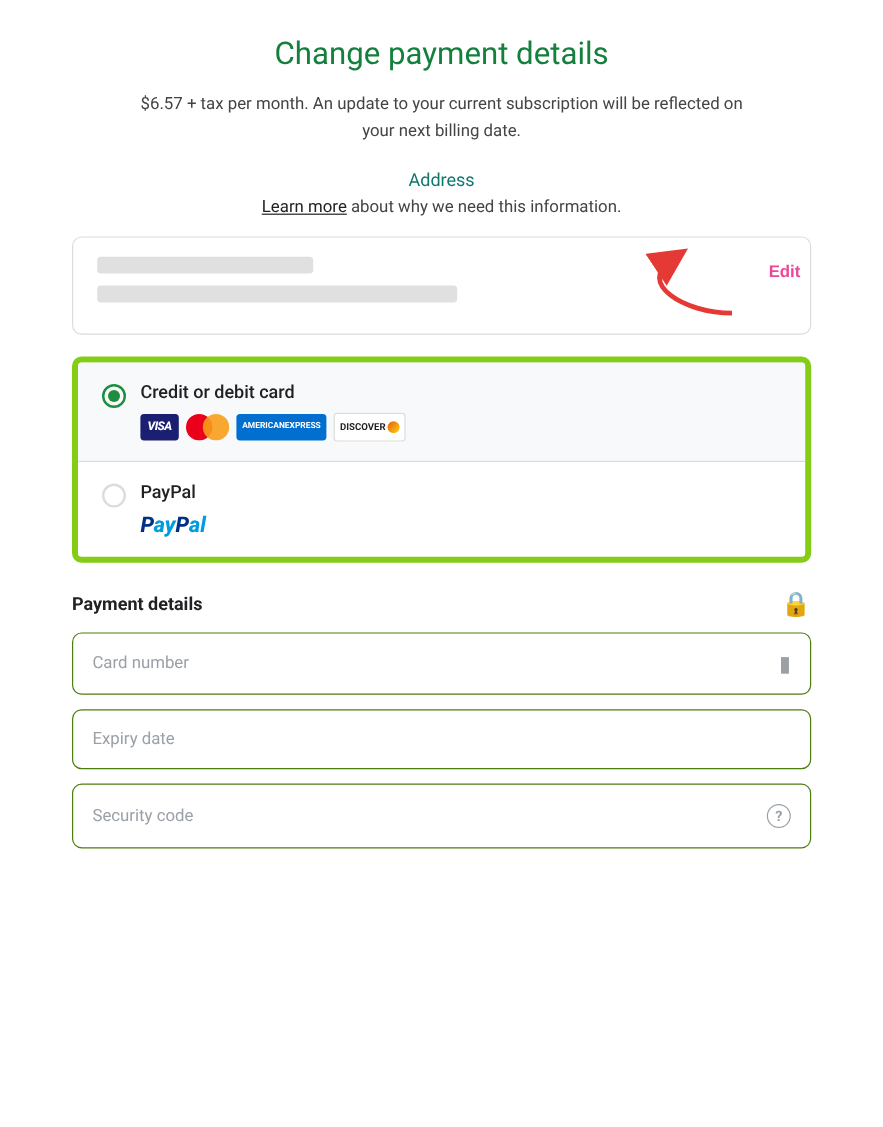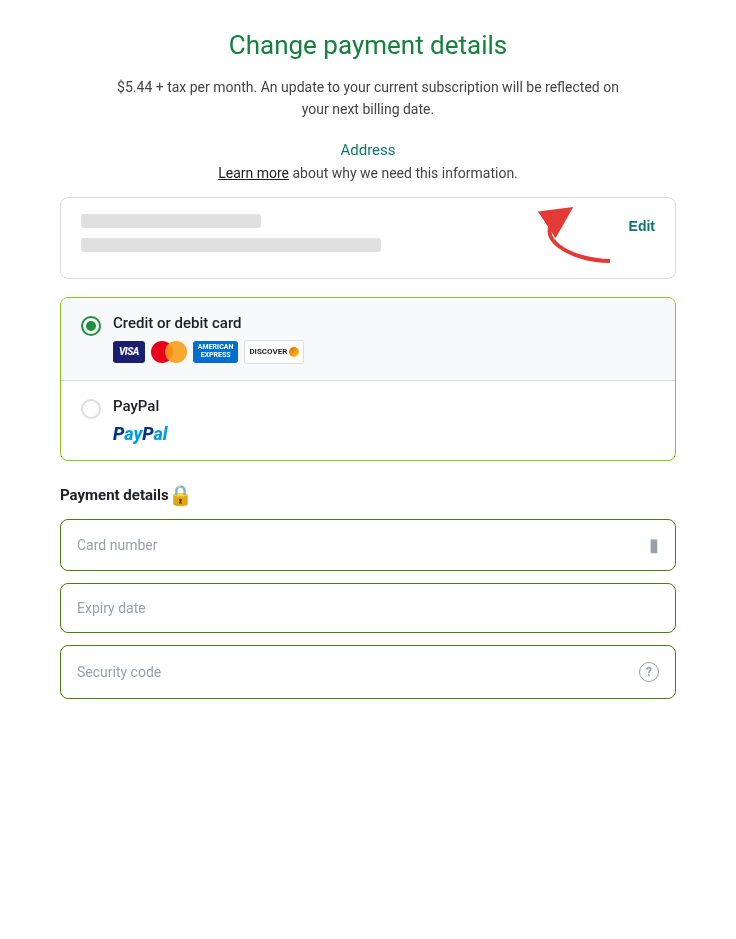--- a/index.html
+++ b/index.html
@@ -86,33 +86,33 @@
 
     .address-country {
       font-size: 14px;
       color: #202124;
       text-align: center;
     }
 
     .edit-btn {
       position: absolute;
       top: 20px;
-      right: 20px;
-      color: #0f766e;
+      right: 8px;
+      color: #ec4899;
       font-size: 14px;
       font-weight: 600;
       cursor: pointer;
       background: none;
       border: none;
       text-decoration: none;
     }
 
     .payment-method-box {
       width: 100%;
-      border: 1px solid #84cc16;
+      border: 5px solid #84cc16;
       border-radius: 8px;
       margin-bottom: 22px;
       overflow: hidden;
       background: #fff;
     }
 
     .method-option {
       padding: 16px 20px;
       display: flex;
       align-items: flex-start;
@@ -221,21 +221,20 @@
 
     .amex-icon {
       background: #016fd0;
       color: white;
       padding: 0 5px;
       height: 22px;
       font-size: 7px;
       font-weight: 700;
       display: flex;
       align-items: center;
-      flex-direction: column;
       justify-content: center;
       line-height: 1.1;
     }
 
     .discover-icon {
       background: white;
       border: 1px solid #ddd;
       padding: 0 4px;
       height: 24px;
       display: flex;
@@ -264,21 +263,21 @@
     }
 
     .paypal-p1 { color: #003087; }
     .paypal-p2 { color: #009cde; text-align: center; }
     .paypal-rest { color: #009cde; }
 
     .payment-details-header {
       width: 100%;
       display: flex;
       align-items: center;
-      justify-content: flex-start;
+      justify-content: space-between;
       margin-bottom: 12px;
     }
 
     .payment-details-title {
       font-size: 15px;
       font-weight: 700;
       color: #202124;
     }
 
     .lock-icon {
@@ -322,21 +321,21 @@
     .bottom-fields .input-field {
       flex: 1;
       margin-bottom: 0;
     }
   </style>
 </head>
 <body>
 
 <h1 class="page-title">Change payment details</h1>
 
-<p class="subtitle">$5.44 + tax per month. An update to your current subscription will be reflected on your next billing date.</p>
+<p class="subtitle">$6.57 + tax per month. An update to your current subscription will be reflected on your next billing date.</p>
 
 <div class="section-label">Address</div>
 
 <div class="learn-more-line">
   <a>Learn more</a><span> about why we need this information.</span>
 </div>
 
 <div class="address-box">
   <div class="address-redacted-line"></div>
   <div class="address-redacted-line2"></div>

